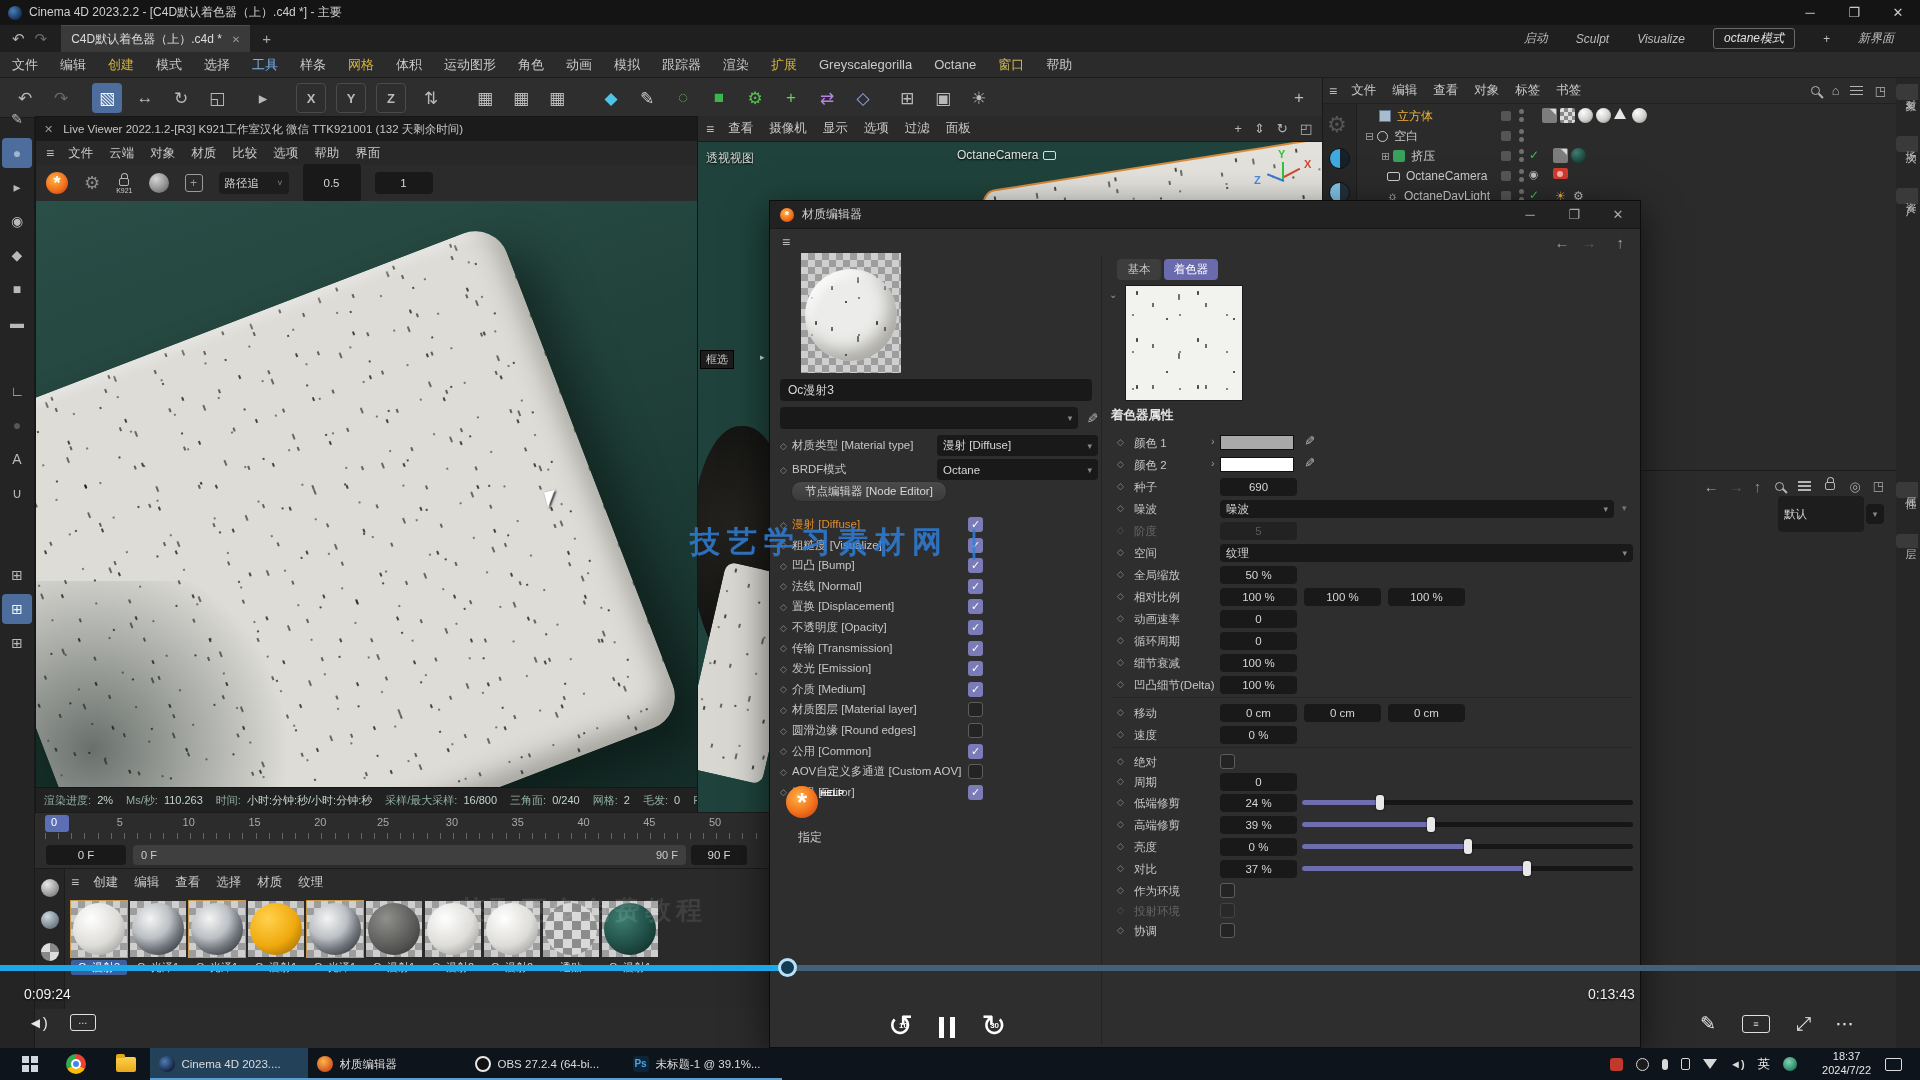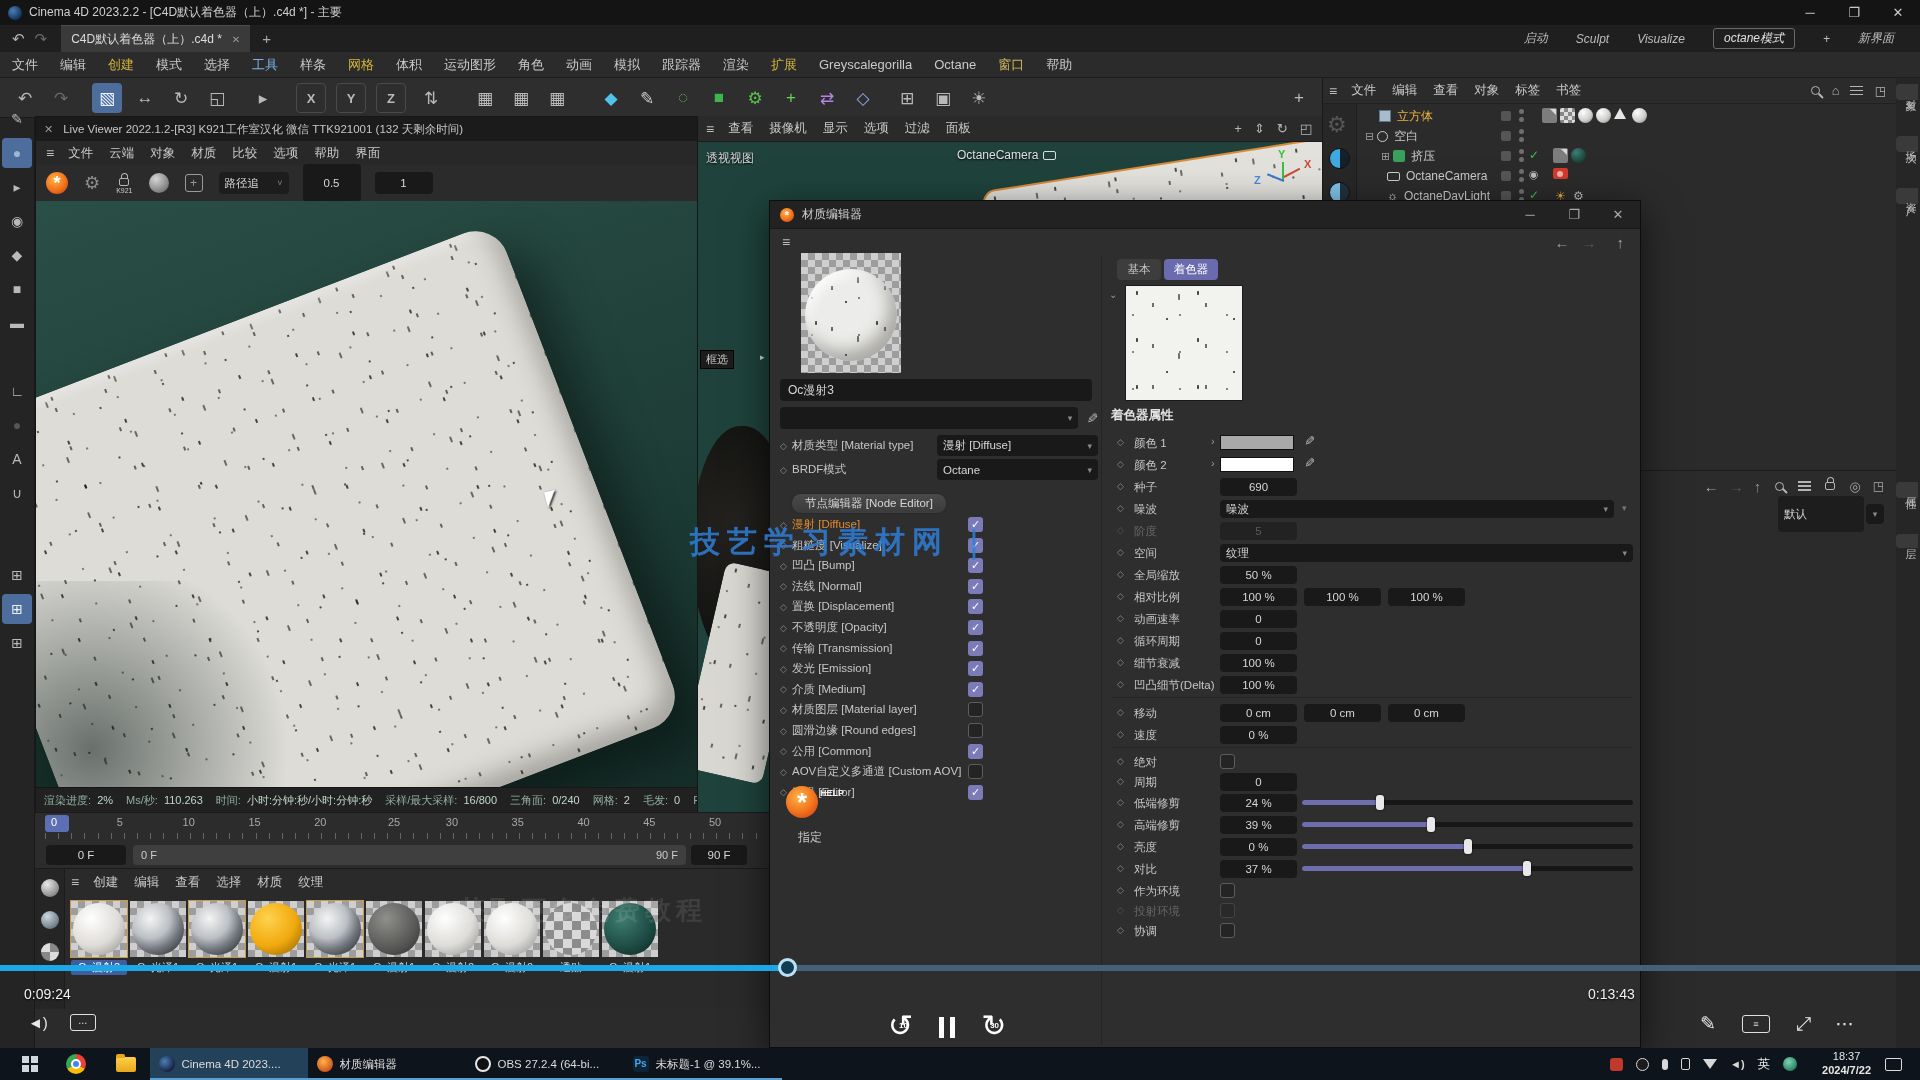--- a/index.html
+++ b/index.html
@@ -264,21 +264,21 @@
   </div>
 
   <div class="abs" style="left:35px;top:812px;width:734px;height:56px;background:#2c2c2c;border-top:1px solid #1b1b1b;">
     <div class="abs" style="left:10px;top:2px;width:24px;height:17px;background:#5c6fb4;border-radius:3px;"></div>
     <div id="tl-ticks" class="abs" style="left:0;top:0;width:734px;height:26px;">
         <span style="position: absolute; top: 3px; font-size: 11px; color: rgb(255, 255, 255); left: 16px;">0</span>
         <span style="position: absolute; top: 3px; font-size: 11px; color: rgb(168, 168, 168); left: 81.8px;">5</span>
         <span style="position: absolute; top: 3px; font-size: 11px; color: rgb(168, 168, 168); left: 147.6px;">10</span>
         <span style="position: absolute; top: 3px; font-size: 11px; color: rgb(168, 168, 168); left: 213.4px;">15</span>
         <span style="position: absolute; top: 3px; font-size: 11px; color: rgb(168, 168, 168); left: 279.2px;">20</span>
-        <span style="position: absolute; top: 3px; font-size: 11px; color: rgb(168, 168, 168); left: 353px;">25</span>
+        <span style="position: absolute; top: 3px; font-size: 11px; color: rgb(168, 168, 168); left: 342px;">25</span>
         <span style="position: absolute; top: 3px; font-size: 11px; color: rgb(168, 168, 168); left: 410.8px;">30</span>
         <span style="position: absolute; top: 3px; font-size: 11px; color: rgb(168, 168, 168); left: 476.6px;">35</span>
         <span style="position: absolute; top: 3px; font-size: 11px; color: rgb(168, 168, 168); left: 542.4px;">40</span>
         <span style="position: absolute; top: 3px; font-size: 11px; color: rgb(168, 168, 168); left: 608.2px;">45</span>
         <span style="position: absolute; top: 3px; font-size: 11px; color: rgb(168, 168, 168); left: 674px;">50</span>
         <span style="position: absolute; top: 3px; font-size: 11px; color: rgb(168, 168, 168); left: 739.8px;">55</span>
       </div>
     <div class="abs" style="left:10px;top:20px;width:724px;height:6px;background:repeating-linear-gradient(90deg,#666 0 1px,transparent 1px 13.16px);"></div>
     <div class="abs box" style="left:11px;top:32px;width:80px;height:20px;">0 F</div>
     <div class="abs row" style="left:98px;top:32px;width:553px;height:20px;background:#3f3f3f;border-radius:4px;justify-content:space-between;padding:0 8px;">
@@ -533,21 +533,21 @@
         </span>
     </div>
     <div class="abs row" style="left:10px;top:258px;width:318px;">
       <span class="diam">◇</span>
       <span class="lbl" style="width:145px;font-size:11.5px;">BRDF模式</span>
       <span class="dd" style="flex:1;height:21px;">
           <span style="font-size:11.5px;">Octane</span>
           <span class="car">▾</span>
         </span>
     </div>
-    <div class="abs" style="left:21px;top:292px;width:156px;height:21px;background:linear-gradient(#4a4a4a,#3b3b3b);border-radius:10px;border:1px solid #2a2a2a;display:flex;align-items:center;justify-content:center;">
+    <div class="abs" style="left:21px;top:280px;width:156px;height:21px;background:linear-gradient(#4a4a4a,#3b3b3b);border-radius:10px;border:1px solid #2a2a2a;display:flex;align-items:center;justify-content:center;">
       <span style="font-size:11.5px;color:#d6d6d6;">节点编辑器 [Node Editor]</span>
     </div>
     <div id="me-channels" class="abs" style="left:0;top:0;width:331px;height:848px;">
         <div class="row" style="position: absolute; left: 10px; top: 314px; width: 311px; height: 19px;">
           <span class="diam">◇</span>
           <span class="lbl" style="font-size: 11.5px; flex: 1 1 0%; color: rgb(224, 139, 44);">漫射 [Diffuse]</span>
           <span class="chk" style="margin-right: 108px;">✓</span>
         </div>
         <div class="row" style="position: absolute; left: 10px; top: 334.6px; width: 311px; height: 19px;">
           <span class="diam">◇</span>
@@ -867,18 +867,18 @@
         <span style="margin-right: 13px; display: inline-flex; align-items: center;">
           <b style="color:#d8d8d8;font-size:11px;">◄)</b>
         </span>
         <span style="margin-right: 13px; display: inline-flex; align-items: center; color: rgb(230, 230, 230); font-size: 12.5px;">英</span>
         <span style="margin-right: 13px; display: inline-flex; align-items: center;">
           <b style="display:inline-block;width:14px;height:14px;border-radius:50%;background:radial-gradient(circle at 40% 35%,#7fd4b4,#1f7a5a 80%);"></b>
         </span>
       </span>
     <span style="text-align:center;margin:0 14px 0 12px;line-height:1.25;">
       <span style="display:block;font-size:11px;color:#e6e6e6;">18:37</span>
-      <span style="display:block;font-size:11px;color:#e6e6e6;font-weight:bold;">2024/7/22</span>
+      <span style="display:block;font-size:11px;color:#e6e6e6;">2024/7/22</span>
     </span>
     <span style="width:17px;height:13px;border:1.5px solid #dcdcdc;border-radius:2px;margin-right:18px;"></span>
   </div>
 
 </div>
 
 </body></html>

